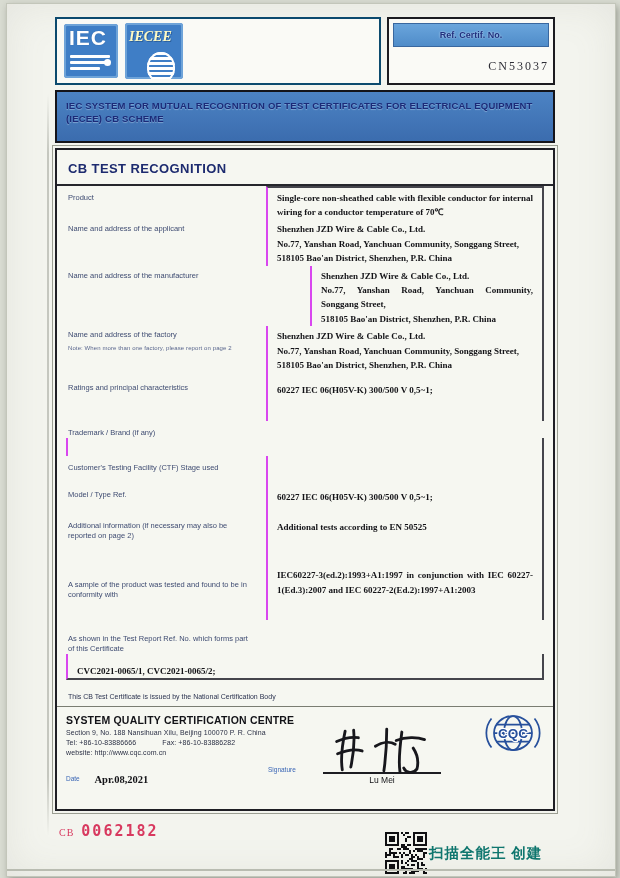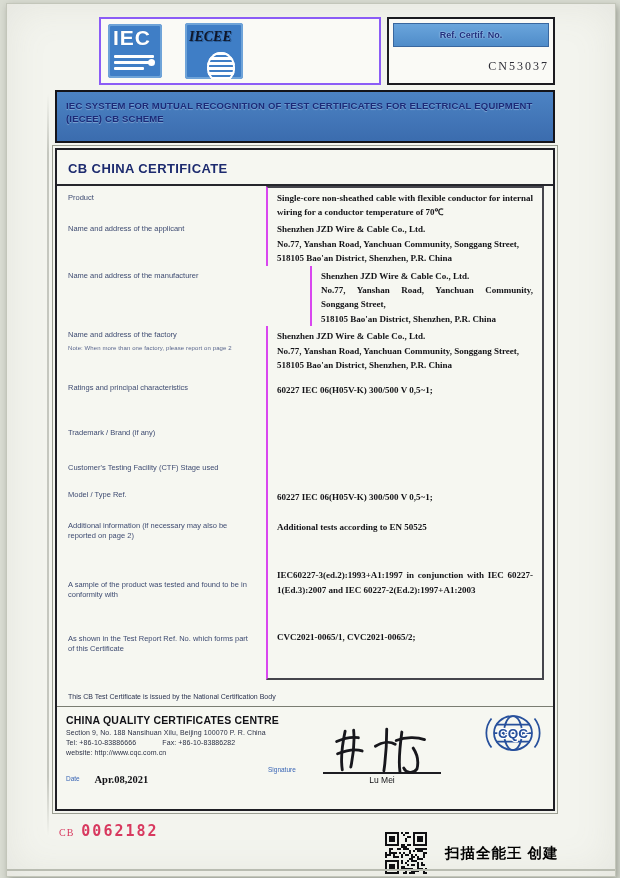--- a/index.html
+++ b/index.html
@@ -12,35 +12,35 @@
         box-shadow:2px 3px 7px rgba(40,42,35,.35), inset 0 0 40px rgba(120,124,110,.12);}
   .page::before{content:"";position:absolute;left:40px;top:90px;bottom:40px;width:2px;
         background:linear-gradient(to bottom,rgba(0,0,0,0),#8d9086 8%,#8d9086 92%,rgba(0,0,0,0));
         opacity:.45;}
   .page::after{content:"";position:absolute;left:0;right:0;bottom:5px;height:2px;background:#b9bcb1;}
 
   .content{position:absolute;left:48px;top:13px;width:500px;}
 
   
   .hdr{display:flex;gap:6px;height:68px;}
-  .logo-box{flex:1;border:2px solid #8b5cf6;background:#fafaf6;display:flex;
-            align-items:center;gap:23px;padding-left:7px;margin-left:44px;}
+  .logo-box{flex:1;border:2px solid #0c4a6e;background:#fafaf6;display:flex;
+            align-items:center;gap:7px;padding-left:7px;}
   .iec-square{width:54px;height:54px;background:#3f7ec6;border-radius:3px;position:relative;
               box-shadow:inset 0 0 0 2px #6ea3d8;}
   .iec-text{position:absolute;left:5px;top:2px;color:#fff;font-weight:bold;font-size:21px;
             letter-spacing:1px;text-shadow:0 0 1px #2a5e9c;}
   .iec-bars{position:absolute;left:6px;bottom:8px;width:42px;}
   .iec-bars i{display:block;height:3px;background:#fff;margin-top:3px;border-radius:1px;}
   .iec-bars i.b1{width:40px;} .iec-bars i.b2{width:40px;position:relative;}
   .iec-bars i.b2::after{content:"";position:absolute;right:-1px;top:-2px;width:7px;height:7px;
             background:#fff;border-radius:50%;}
   .iec-bars i.b3{width:30px;}
   .iecee-square{width:58px;height:56px;background:#3f7ec6;border-radius:3px;position:relative;
             box-shadow:inset 0 0 0 2px #6ea3d8;overflow:hidden;}
-  .iecee-text{position:absolute;left:4px;top:6px;color:#0f172a;font-weight:bold;font-style:italic;
+  .iecee-text{position:absolute;left:4px;top:6px;color:#fef9c3;font-weight:bold;font-style:italic;
             font-size:14px;font-family:"Liberation Serif",serif;text-shadow:1px 1px 0 #2a5e9c;}
   .iecee-bulb{position:absolute;right:8px;bottom:-3px;width:28px;height:30px;border-radius:50% 50% 45% 45%;
             background:repeating-linear-gradient(#fff 0 3px,#3f7ec6 3px 5px);
             box-shadow:0 0 0 2px #fff inset;}
   .ref-box{width:168px;border:2px solid #1b1b20;background:#fafaf6;padding:4px;box-sizing:border-box;}
   .ref-band{background:linear-gradient(#6aa5dc,#4f8cc9);border:1px solid #39679f;
             color:#20307f;font-weight:bold;font-size:9px;text-align:center;padding:6px 0;
             text-shadow:0 0 2px #d6e7f7;}
   .ref-value{text-align:right;margin-top:12px;font-family:"Liberation Serif",serif;
             font-size:12px;letter-spacing:2px;color:#2e2e36;}
@@ -85,22 +85,22 @@
 
   .cqc-logo{position:absolute;right:0;top:2px;}
 
   
   .stamp{margin:11px 0 0 4px;color:#d8395f;white-space:nowrap;}
   .stamp-prefix{font-family:"Liberation Serif",serif;font-size:10px;letter-spacing:1px;margin-right:7px;}
   .stamp-number{font-family:"DejaVu Sans Mono",monospace;font-weight:bold;font-size:15px;letter-spacing:2px;}
 
   .watermark{position:absolute;left:378px;top:828px;display:flex;align-items:center;}
   .qr-svg{display:block;}
-  .wm-text{margin-left:18px;font-size:14.5px;font-weight:bold;color:#000000;letter-spacing:1px;
-           font-family:Liberation Sans, sans-serif;}
+  .wm-text{margin-left:2px;font-size:14.5px;font-weight:bold;color:#0f766e;letter-spacing:1px;
+           font-family:Liberation Serif, serif;}
 </style>
 </head>
 <body>
 
 <div id="screen">
   <div class="page">
     <div class="content">
 
       <div class="hdr">
         <div class="logo-box">
@@ -122,21 +122,21 @@
           <div class="ref-value">CN53037</div>
         </div>
       </div>
 
       <div class="banner">
         <div>IEC SYSTEM FOR MUTUAL RECOGNITION OF TEST CERTIFICATES FOR ELECTRICAL EQUIPMENT</div>
         <div>(IECEE) CB SCHEME</div>
       </div>
 
       <div class="cert-box">
-        <div class="cert-title">CB CHINA CERTIFICATE</div>
+        <div class="cert-title">CB TEST RECOGNITION</div>
         <div class="title-rule"></div>
 
         <div id="rows">
             <div class="row" style="min-height: 33px;">
               <div class="lbl" style="padding-top: 7px;">Product</div>
               <div class="val" style="padding-top: 3px;">Single-core non-sheathed cable with flexible conductor for internal wiring for a conductor temperature of 70℃</div>
             </div>
             <div class="row" style="min-height: 45px;">
               <div class="lbl" style="padding-top: 5px;">Name and address of the applicant</div>
               <div class="val" style="padding-top: 3px;">Shenzhen JZD Wire &amp; Cable Co., Ltd.
@@ -152,51 +152,51 @@
             <div class="row" style="min-height: 50px; justify-content: flex-end;">
               <div class="lbl" style="padding-top: 4px;">Name and address of the factory<div class="note">Note: When more than one factory, please report on page 2</div></div>
               <div class="val" style="padding-top: 3px;">Shenzhen JZD Wire &amp; Cable Co., Ltd.
 No.77, Yanshan Road, Yanchuan Community, Songgang Street,
 518105 Bao'an District, Shenzhen, P.R. China</div>
             </div>
             <div class="row" style="min-height: 45px;">
               <div class="lbl" style="padding-top: 7px;">Ratings and principal characteristics</div>
               <div class="val" style="padding-top: 7px;">60227 IEC 06(H05V-K) 300/500 V 0,5~1;</div>
             </div>
-            <div class="row" style="min-height: 35px;">
+            <div class="row" style="min-height: 35px; flex-direction: column;">
               <div class="lbl" style="padding-top: 7px;">Trademark / Brand (if any)</div>
               <div class="val" style="padding-top: 4px;"></div>
             </div>
             <div class="row" style="min-height: 28px;">
               <div class="lbl" style="padding-top: 7px;">Customer's Testing Facility (CTF) Stage used</div>
               <div class="val" style="padding-top: 4px;"></div>
             </div>
             <div class="row" style="min-height: 32px;">
               <div class="lbl" style="padding-top: 6px;">Model / Type Ref.</div>
               <div class="val" style="padding-top: 6px;">60227 IEC 06(H05V-K) 300/500 V 0,5~1;</div>
             </div>
             <div class="row" style="min-height: 44px;">
               <div class="lbl" style="padding-top: 5px;">Additional information (if necessary may also be reported on page 2)</div>
               <div class="val" style="padding-top: 4px;">Additional tests according to EN 50525</div>
             </div>
             <div class="row" style="min-height: 60px;">
               <div class="lbl" style="padding-top: 20px;">A sample of the product was tested and found to be in conformity with</div>
               <div class="val" style="padding-top: 8px;">IEC60227-3(ed.2):1993+A1:1997 in conjunction with IEC 60227-1(Ed.3):2007 and IEC 60227-2(Ed.2):1997+A1:2003</div>
             </div>
-            <div class="row" style="min-height: 60px;">
+            <div class="row" style="min-height: 60px; flex-direction: column;">
               <div class="lbl" style="padding-top: 14px;">As shown in the Test Report Ref. No. which forms part of this Certificate</div>
               <div class="val" style="padding-top: 10px;">CVC2021-0065/1, CVC2021-0065/2;</div>
             </div>
           </div>
 
         <div class="issued-note">This CB Test Certificate is issued by the National Certification Body</div>
         <div class="footer-rule"></div>
 
         <div class="cert-footer">
-          <div class="org">CHINA QUALITY CERTIFICATES CENTRE</div>
+          <div class="org">SYSTEM QUALITY CERTIFICATION CENTRE</div>
           <div class="f-small">Section 9, No. 188 Nansihuan Xilu, Beijing 100070 P. R. China</div>
           <div class="f-small telfax">
             <span>Tel: +86-10-83886666</span><span>Fax: +86-10-83886282</span>
           </div>
           <div class="f-small">website: http://www.cqc.com.cn</div>
           <div class="date-row">
             <span class="date-label">Date</span>
             <span class="date-value">Apr.08,2021</span>
           </div>
 

